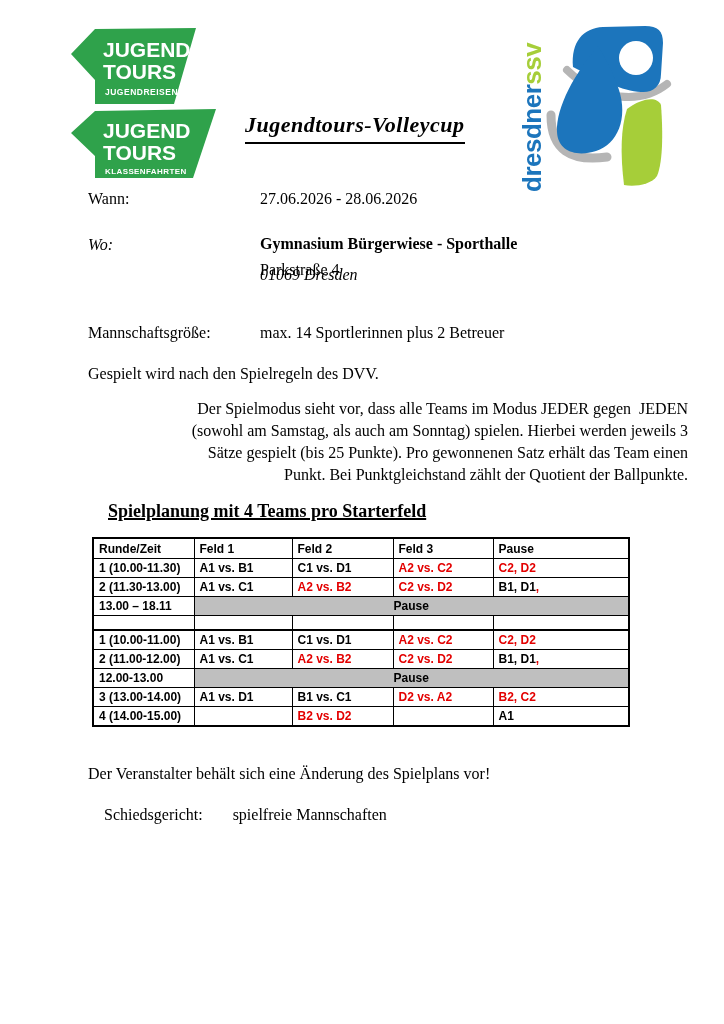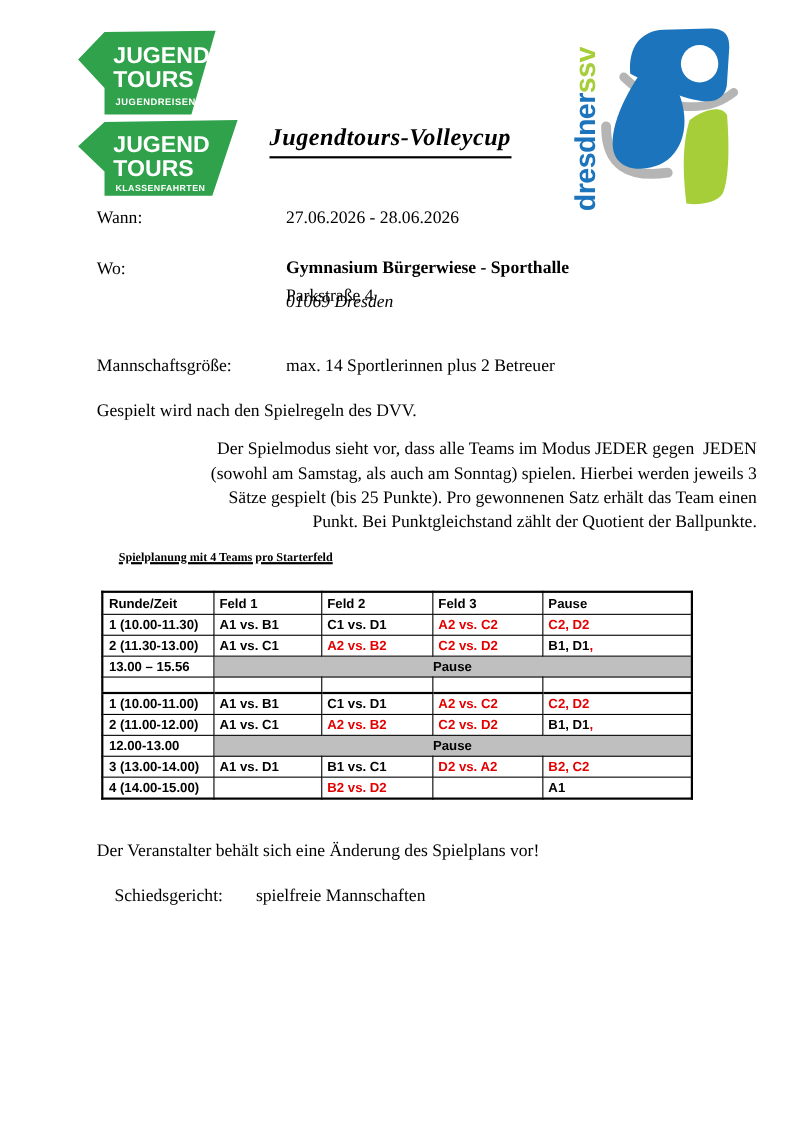--- a/index.html
+++ b/index.html
@@ -13,21 +13,21 @@
     left:245px;top:112px;font-size:22px;font-weight:bold;font-style:italic;
     border-bottom:2px solid #000;padding-bottom:4px;letter-spacing:.5px;
   }
   
   .lbl{left:88px;font-size:16px;}
   .val{left:260px;font-size:16px;}
   .bold{font-weight:bold;}
   
   .para{left:88px;font-size:16px;line-height:22px;white-space:pre-wrap;width:600px;}
   .section-heading{
-    left:108px;top:501px;font-size:11px;font-weight:bold;
+    left:108px;top:501px;font-size:18px;font-weight:bold;
     text-decoration:underline;text-decoration-thickness:1.5px;
   }
   
   .sched{
     left:92px;top:537px;border-collapse:collapse;table-layout:fixed;
     font-family:"Liberation Sans", sans-serif;font-size:12px;font-weight:bold;
     border:2px solid #000;
   }
   .sched td{border:1px solid #000;height:18px;padding:0 0 0 5px;vertical-align:middle;overflow:hidden;white-space:nowrap;}
   .sched tr.hdr td{height:19px;}
@@ -70,21 +70,21 @@
       <path d="M93,34 C70,61 51,95 52,120 C53,140 72,145 91,139 C113,132 123,106 114,78 C108,59 99,44 93,34 Z" fill="#1c75bc"></path>
       <path d="M122,97 C137,86 152,84 156,93 C158,120 158,150 152,164 C146,173 129,175 119,173 C115,140 116,116 122,97 Z" fill="#a6ce39"></path>
     </g>
   </svg>
 
   <div class="abs doc-title">Jugendtours-Volleycup</div>
 
   <div class="abs lbl" style="top:190px;">Wann:</div>
   <div class="abs val" style="top:190px;">27.06.2026 - 28.06.2026</div>
 
-  <div class="abs lbl" style="top:236px;">Wo:</div>
+  <div class="abs lbl" style="top:236px;font-style:italic;">Wo:</div>
   <div class="abs val bold" style="top:235px;">Gymnasium Bürgerwiese - Sporthalle</div>
   <div class="abs val" style="top:261px;">Parkstraße 4</div>
   <div class="abs val" style="top:266px;font-style:italic;">01069 Dresden</div>
 
   <div class="abs lbl" style="top:324px;">Mannschaftsgröße:</div>
   <div class="abs val" style="top:324px;">max. 14 Sportlerinnen plus 2 Betreuer</div>
 
   <div class="abs para" style="top:363px;">Gespielt wird nach den Spielregeln des DVV.</div>
   <div class="abs para" style="top:398px;text-align:right;">Der Spielmodus sieht vor, dass alle Teams im Modus JEDER gegen  JEDEN
 (sowohl am Samstag, als auch am Sonntag) spielen. Hierbei werden jeweils 3
@@ -117,21 +117,21 @@
           <td><span style="color: rgb(227, 0, 0);">C2, D2</span></td>
         </tr>
         <tr>
           <td>2 (11.30-13.00)</td>
           <td><span>A1 vs. C1</span></td>
           <td><span style="color: rgb(227, 0, 0);">A2 vs. B2</span></td>
           <td><span style="color: rgb(227, 0, 0);">C2 vs. D2</span></td>
           <td><span>B1, D1</span><span style="color: rgb(227, 0, 0);">,</span></td>
         </tr>
         <tr>
-          <td>13.00 – 15.56</td>
+          <td>13.00 – 18.11</td>
           <td colspan="4" class="band" style="background: rgb(191, 191, 191);">Pause</td>
         </tr>
         <tr class="spacer">
           <td></td>
           <td></td>
           <td></td>
           <td></td>
           <td></td>
         </tr>
         <tr class="topthick">

